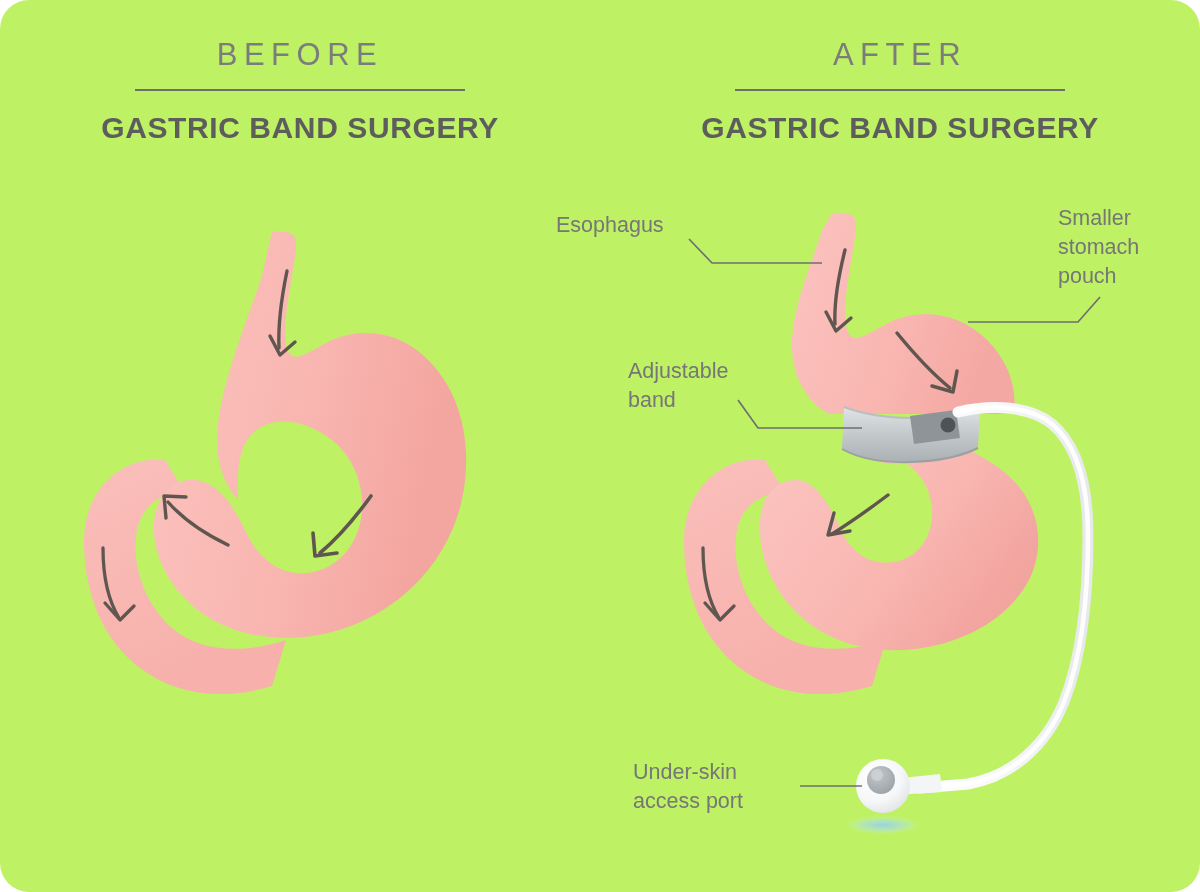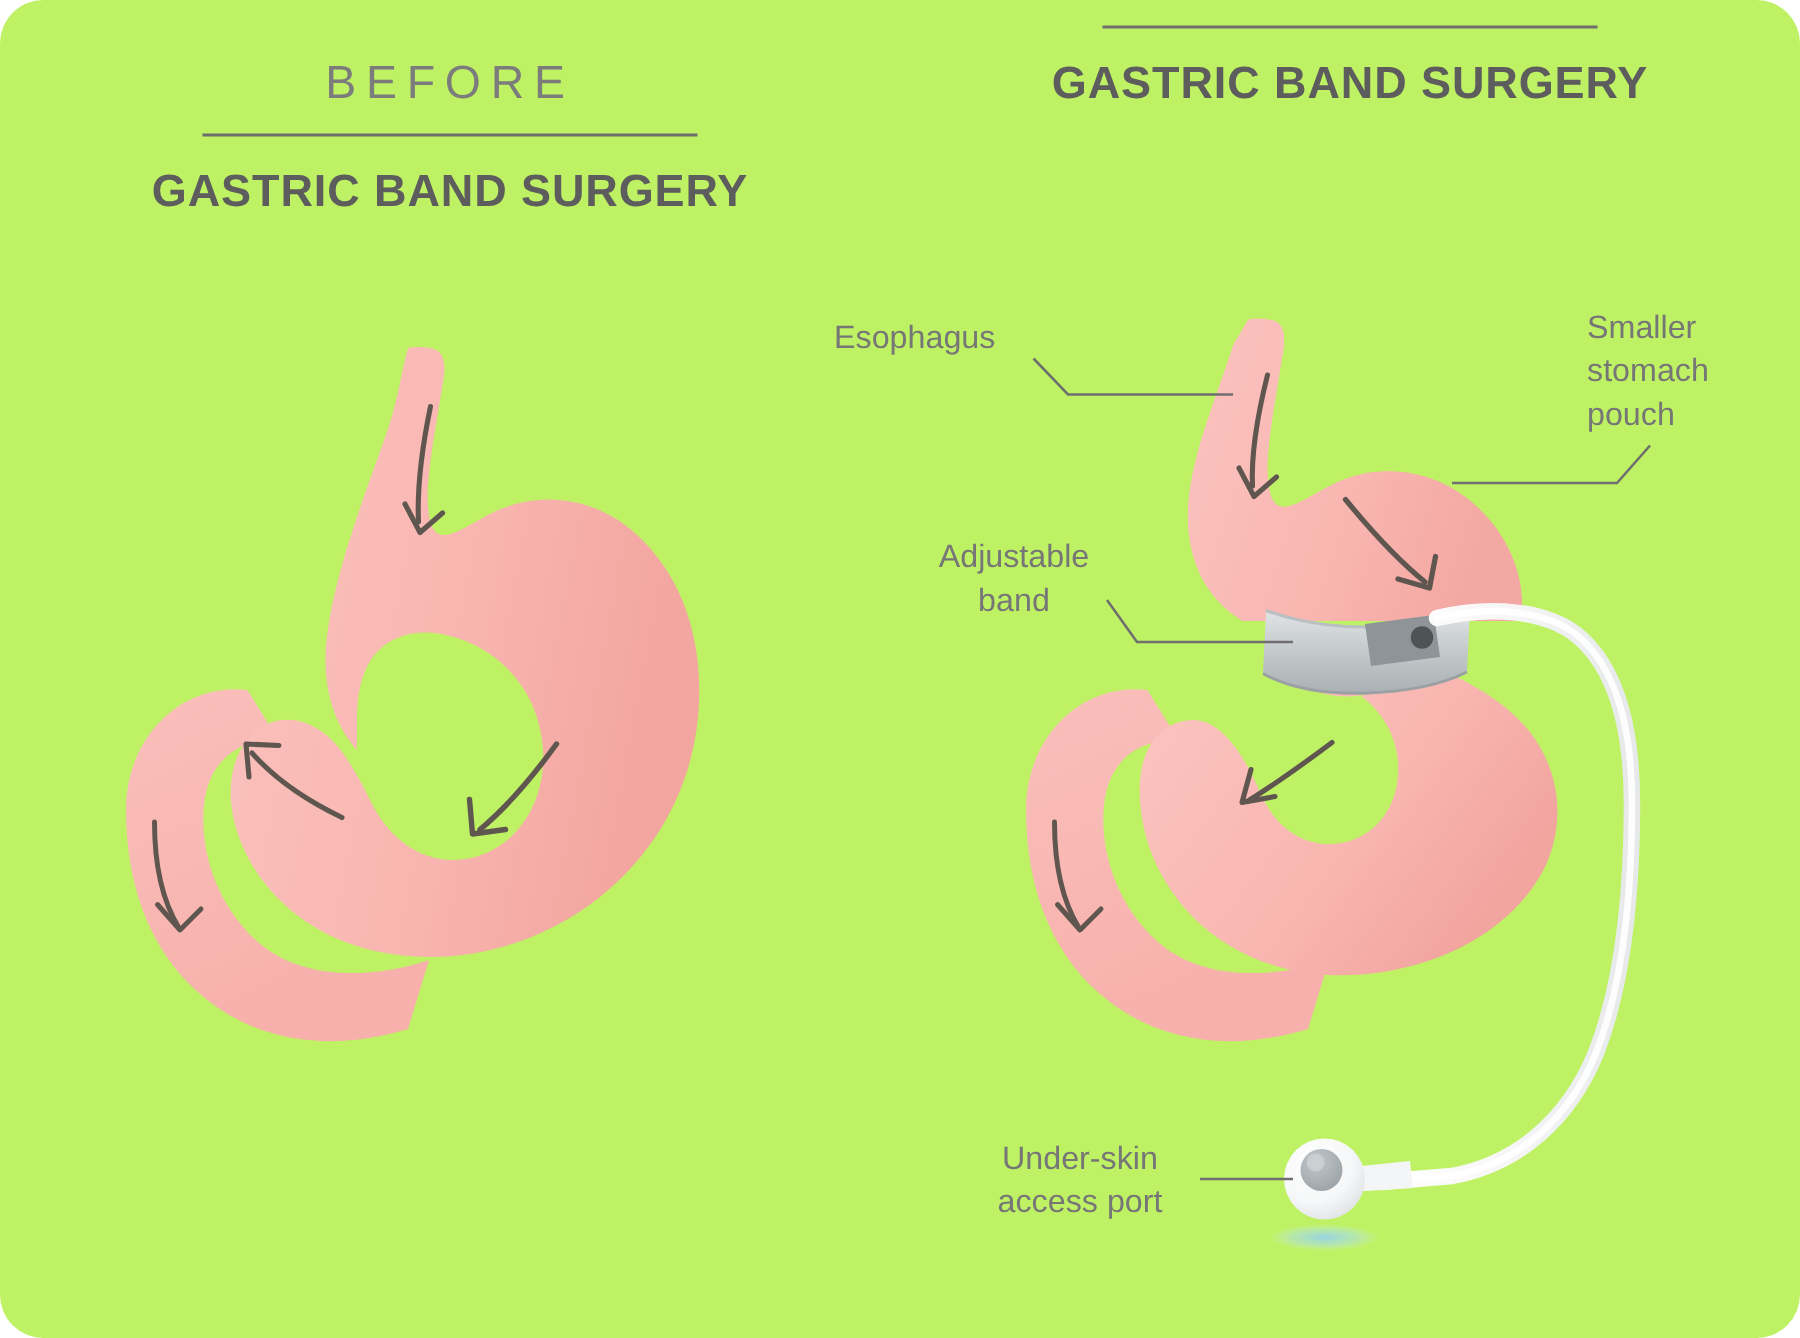--- a/index.html
+++ b/index.html
@@ -76,22 +76,22 @@
   .callout {
     position: absolute;
     font-size: 21.5px;
     line-height: 1.35;
     color: #767676;
     font-weight: 400;
     white-space: pre-line;
   }
   .callout-esophagus { left: 556px; top: 211px; text-align: right; }
   .callout-pouch     { left: 1058px; top: 204px; text-align: left; width: 120px; }
-  .callout-band      { left: 608px; top: 357px; text-align: center; width: 136px; }
-  .callout-port      { left: 651px; top: 758px; text-align: center; width: 138px; }
+  .callout-band      { left: 628px; top: 357px; text-align: left; width: 136px; }
+  .callout-port      { left: 633px; top: 758px; width: 138px; }
 </style>
 </head>
 <body>
 
 <div class="page">
 
   <section class="panel panel-before">
 
     <div class="headings">
       <h2 class="eyebrow">BEFORE</h2>
@@ -158,20 +158,21 @@
 
         <path d="M103 548 C 103 576, 108 600, 119 618" stroke="#5f564f" stroke-width="3.3" fill="none" stroke-linecap="round"></path>
         <path d="M105 603 L 120 620 L 134 606" stroke="#5f564f" stroke-width="3.3" fill="none" stroke-linecap="round" stroke-linejoin="round"></path>
       </svg>
     </div>
   </section>
 
   <section class="panel panel-after">
 
     <div class="headings">
+      <h2 class="eyebrow">AFTER</h2>
       <div class="rule rule-after"></div>
       <h1 class="title">GASTRIC BAND
 SURGERY</h1>
     </div>
 
     <div class="art">
       <svg width="600" height="892" viewBox="0 0 600 892" xmlns="http://www.w3.org/2000/svg">
         <defs>
           <linearGradient id="aPouchGrad" x1="0" y1="0" x2="1" y2="0.3">
             <stop offset="0%" stop-color="#fbc3bf"></stop>

